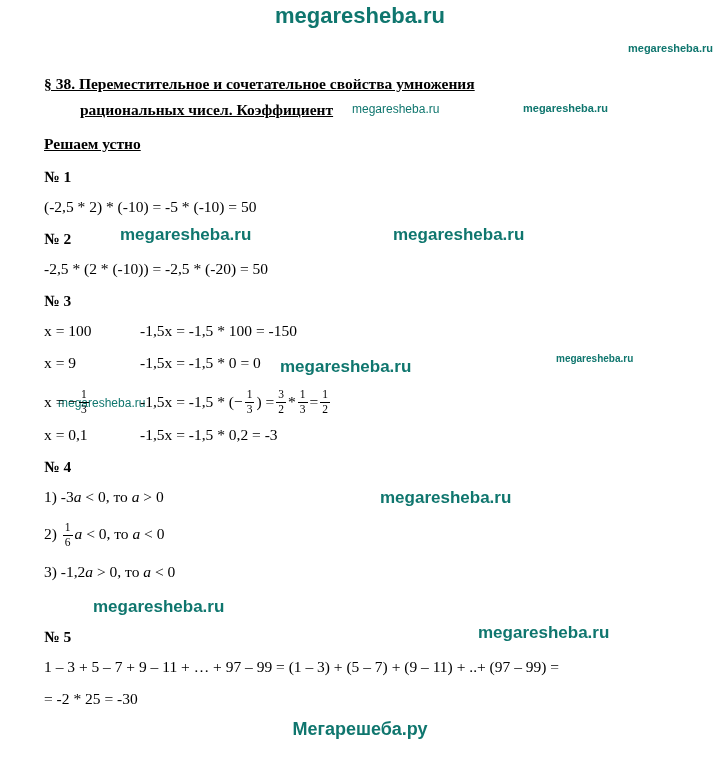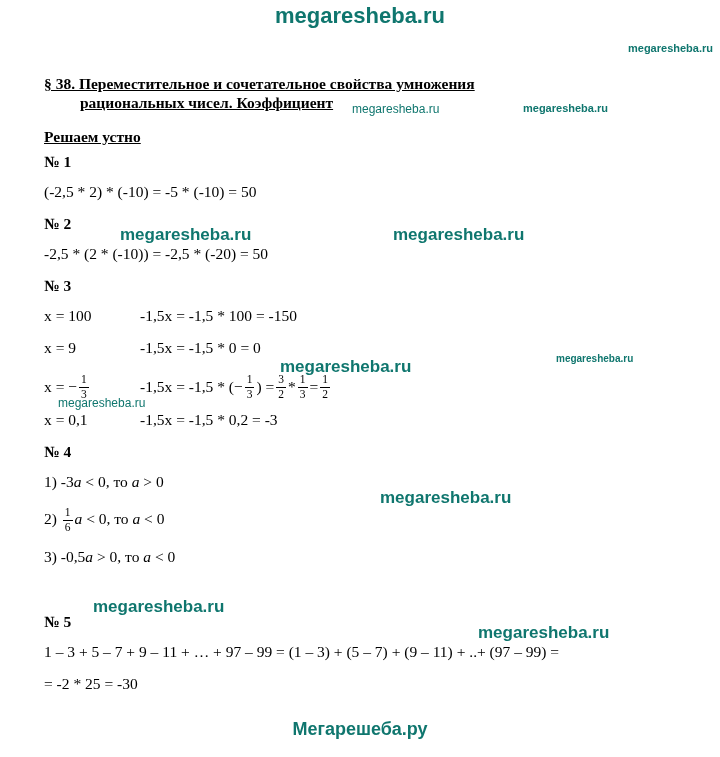--- a/index.html
+++ b/index.html
@@ -28,23 +28,23 @@
 
   
   .doc {
     position: absolute;
     left: 44px;
     top: 74px;
     right: 30px;
     font-size: 15.5px;
     line-height: 19px;
   }
-  .title { font-weight: bold; text-decoration: underline; }
+  .title { font-weight: bold; text-decoration: underline; margin-bottom: 7px; }
   .title2 { margin-bottom: 15px; margin-left: 36px; }
-  .warmup { font-weight: bold; text-decoration: underline; margin-bottom: 6px; }
+  .warmup { font-weight: bold; text-decoration: underline; margin-bottom: 14px; }
   .pnum { font-weight: bold; margin-bottom: 11px; }
   .mline { margin-bottom: 13px; }
   .row { display: flex; margin-bottom: 13px; }
   .xcol { width: 96px; flex: 0 0 96px; }
   .tall { line-height: 34px; margin-bottom: 6px; align-items: center; }
   .tall .xcol, .tall .ecol { display: flex; align-items: center; }
   .var { font-style: italic; }
   .gap-after-p4 { margin-bottom: 46px; }
 
   
@@ -138,20 +138,20 @@
         <span class="xcol">x = 0,1</span>
         <span class="ecol">-1,5x = -1,5 * 0,2 = -3</span>
       </div>
 
     <div class="pnum">№ 4</div>
 
     <div class="mline"><span>1) -3</span><span class="var">a</span><span> &lt; 0, то </span><span class="var">a</span><span> &gt; 0</span></div>
 
     <div class="mline" style="line-height:30px;"><span>2) </span><span class="frac"><span class="fn">1</span><span class="fd">6</span></span><span class="var">a</span><span> &lt; 0, то </span><span class="var">a</span><span> &lt; 0</span></div>
 
-    <div class="mline gap-after-p4"><span>3) -0,5</span><span class="var">a</span><span> &gt; 0, то </span><span class="var">a</span><span> &lt; 0</span></div>
+    <div class="mline gap-after-p4"><span>3) -1,2</span><span class="var">a</span><span> &gt; 0, то </span><span class="var">a</span><span> &lt; 0</span></div>
 
     <div class="pnum">№ 5</div>
     <div class="mline">1 – 3 + 5 – 7 + 9 – 11 + … + 97 – 99 = (1 – 3) + (5 – 7) + (9 – 11) + ..+ (97 – 99) =</div>
     <div class="mline">= -2 * 25 = -30</div>
 
   </div>
 </div>
 
 </body></html>

